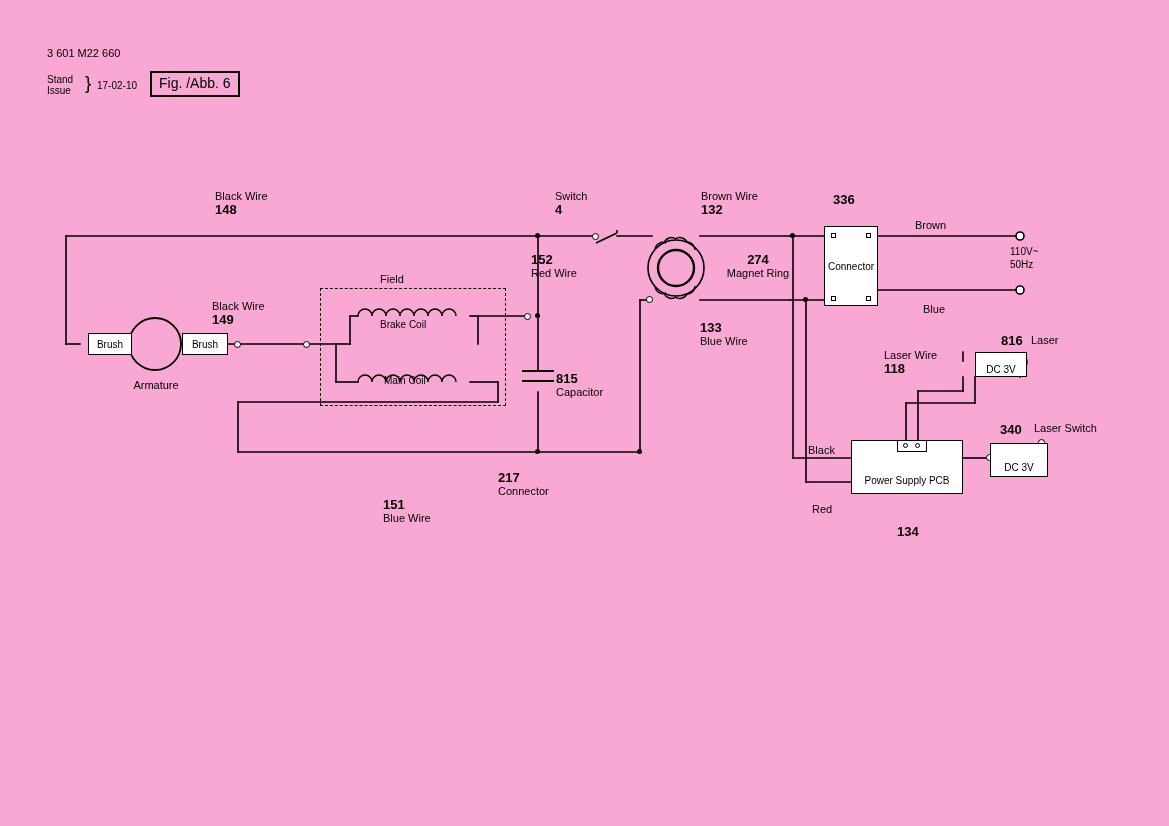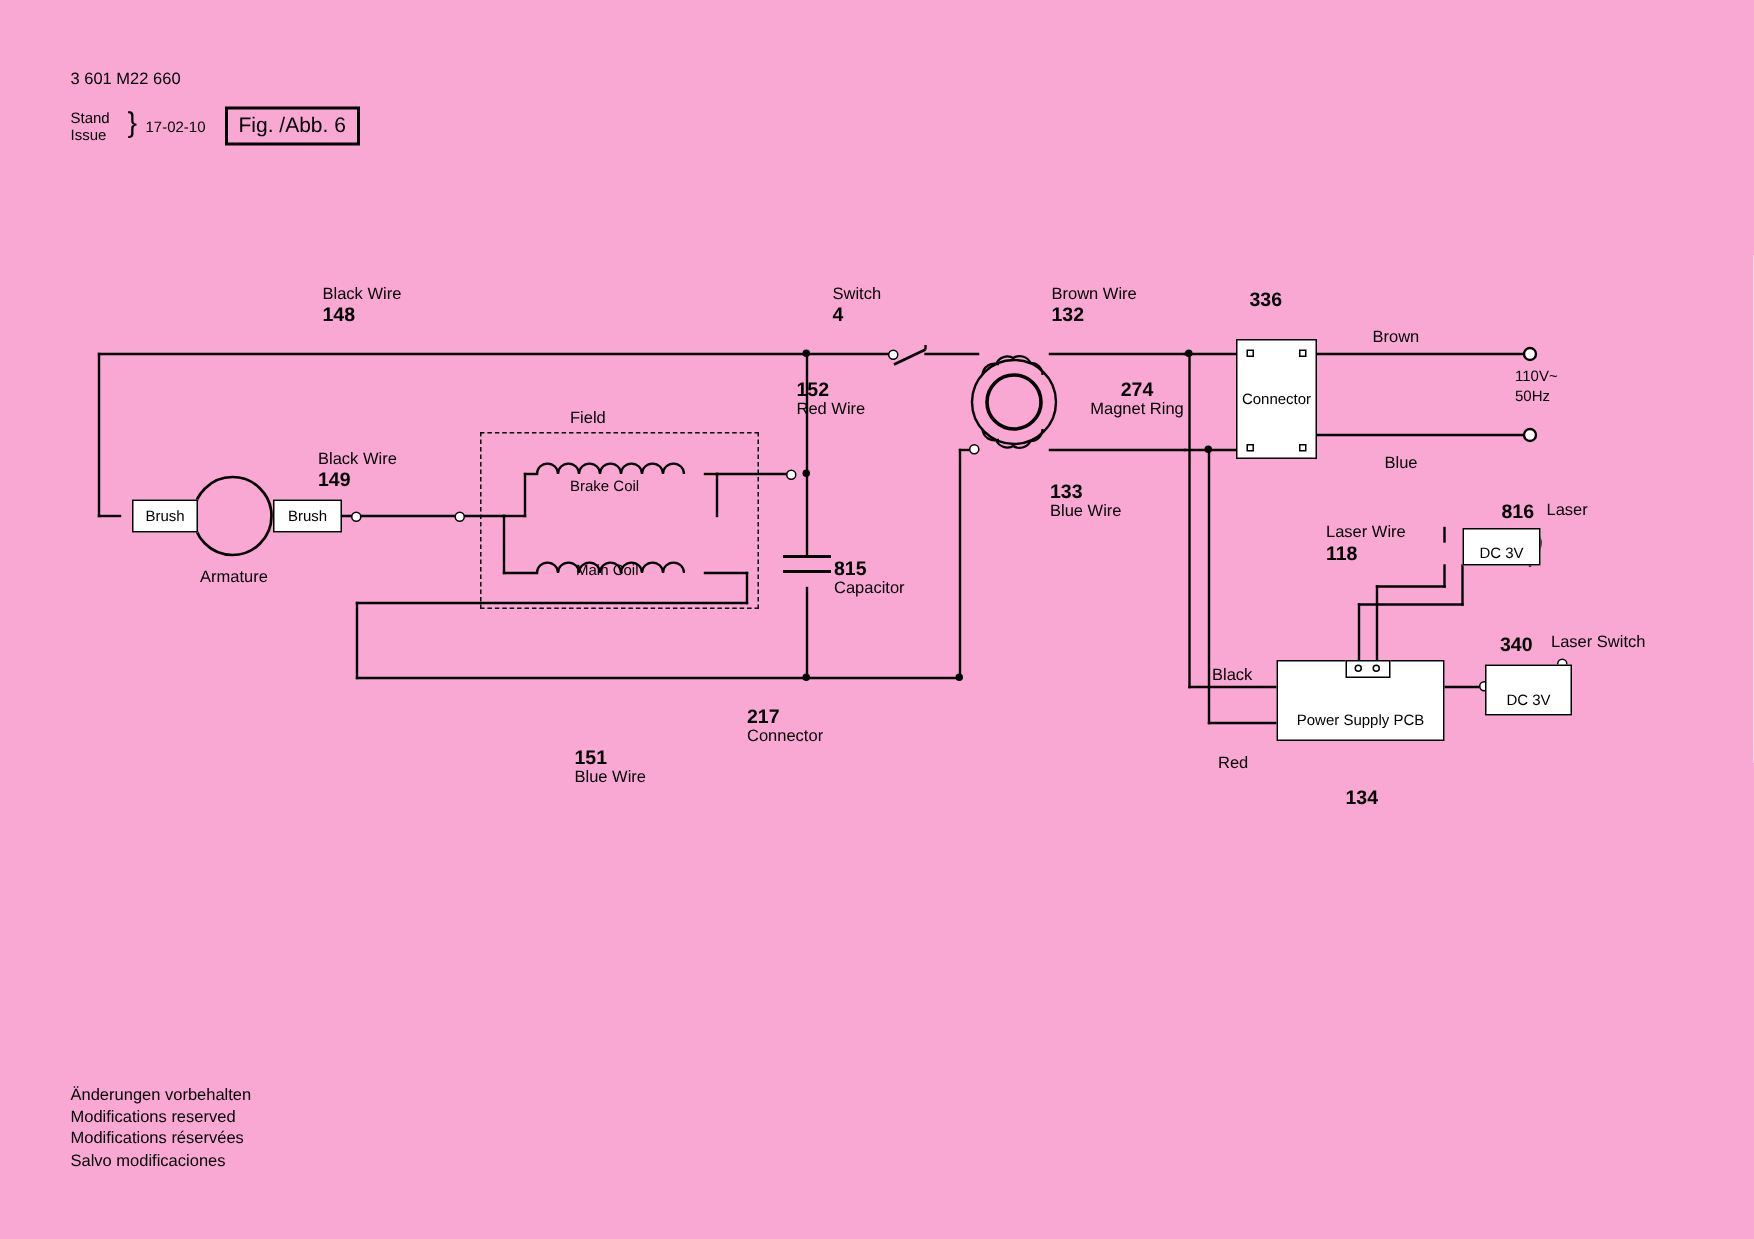--- a/index.html
+++ b/index.html
@@ -77,26 +77,20 @@
 
   <div class="abs txt" id="hdr-part">3 601 M22 660</div>
   <div class="abs" id="hdr-stand">
     <div>Stand</div>
     <div>Issue</div>
   </div>
   <div class="abs" id="hdr-brace">}</div>
   <div class="abs" id="hdr-date">17-02-10</div>
   <div class="abs" id="fig-box">Fig. /Abb. 6</div>
 
-  <div class="abs" id="footer">
-    <div>Änderungen vorbehalten</div>
-    <div>Modifications reserved</div>
-    <div>Modifications réservées</div>
-    <div>Salvo modificaciones</div>
-  </div>
 
   <svg class="abs" style="left:0;top:0;" width="1169" height="826">
     <g stroke="#000" stroke-width="1.6" fill="none" stroke-linecap="square">
 
       <polyline points="66,236 596,236"></polyline>
 
       <polyline points="66,236 66,344"></polyline>
       <polyline points="66,344 80,344"></polyline>
 
       <polyline points="538,236 538,313"></polyline>

